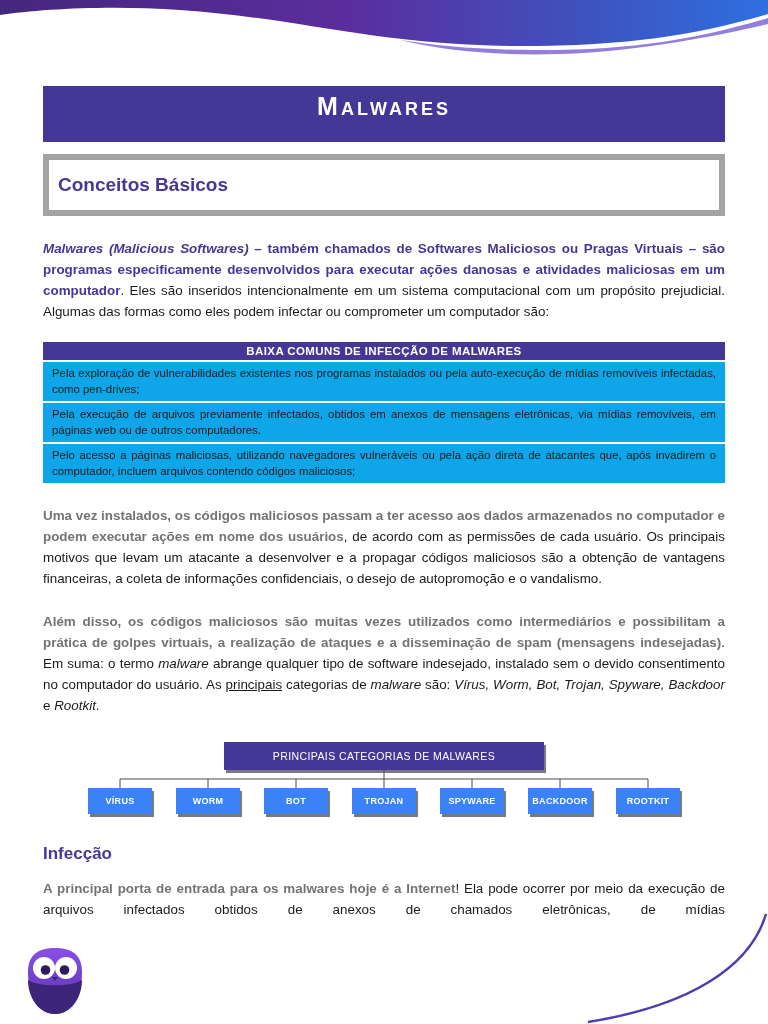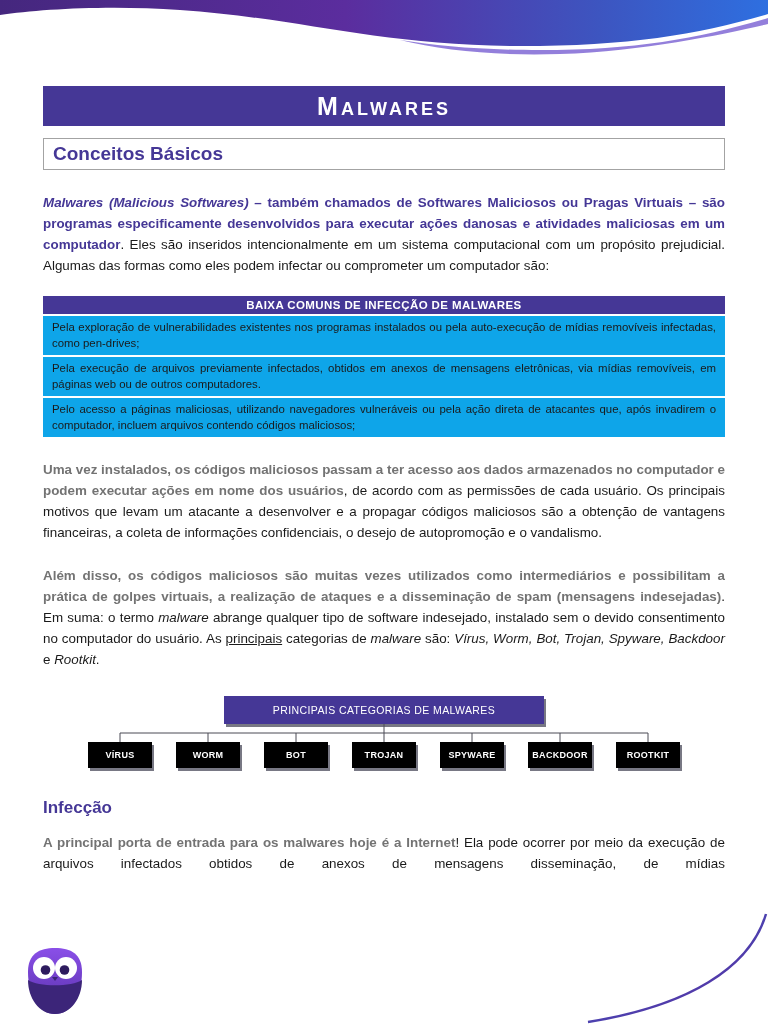--- a/index.html
+++ b/index.html
@@ -6,23 +6,23 @@
   .page{position:relative;width:768px;height:1024px;background:#ffffff;overflow:hidden;
         font-family:"Liberation Sans", sans-serif;color:#1a1a1a;}
   .content{position:absolute;top:86px;left:43px;width:682px;}
 
   
   .top-wave{position:absolute;top:0;left:0;width:768px;height:58px;}
   .owl{position:absolute;left:26px;bottom:8px;}
   .corner-curve{position:absolute;right:0;bottom:0;}
 
   
-  .titlebar{background:#453796;color:#fff;text-align:center;height:40px;line-height:40px;
+  .titlebar{background:#453796;color:#fff;text-align:center;height:56px;line-height:40px;
             font-variant:small-caps;font-weight:800;font-size:25px;letter-spacing:3px;}
-  .subtitle-box{border:1px solid #a3a3a3;margin-top:12px;padding:4px 9px;
+  .subtitle-box{border:6px solid #a3a3a3;margin-top:12px;padding:14px 9px;
                 color:#453796;font-size:19px;font-weight:700;}
   .incidence{background:#3e3e40;color:#fff;margin-top:8px;padding:3px 7px;
              font-size:9.5px;font-weight:700;text-align:right;letter-spacing:0.5px;}
 
   
   .para{font-size:13.4px;line-height:21px;text-align:justify;margin-top:22px;}
   .para-last{text-align-last:justify;}
   .purple-bi{color:#453796;font-weight:700;font-style:italic;}
   .purple-b{color:#453796;font-weight:700;}
   .red-b{color:#737373;font-weight:700;}
@@ -37,21 +37,21 @@
            padding:4px 9px;margin-top:2px;}
 
   
   .diagram{margin-top:26px;}
   .diagram-root{width:320px;margin:0 auto;background:#453796;color:#fff;text-align:center;
                 font-weight:400;font-size:10.5px;letter-spacing:0.4px;padding:8px 0;
                 box-shadow:2px 3px 0 rgba(96,96,110,0.85);}
   .diagram-connectors{height:18px;position:relative;}
   .diagram-connectors svg{position:absolute;left:0;top:0;}
   .diagram-children{display:flex;justify-content:space-between;padding:0 45px;}
-  .diagram-child{width:64px;background:#000000;color:#fff;text-align:center;font-weight:700;
+  .diagram-child{width:64px;background:#3b82f6;color:#fff;text-align:center;font-weight:700;
                  font-size:9px;letter-spacing:0.3px;padding:8px 0;
                  box-shadow:2px 3px 0 rgba(96,96,110,0.85);}
 
   .section-heading{color:#453796;font-size:17px;font-weight:700;margin-top:30px;}
 </style>
 </head>
 <body>
 
 <div class="page">
 
@@ -110,21 +110,21 @@
         <div class="diagram-child">WORM</div>
         <div class="diagram-child">BOT</div>
         <div class="diagram-child">TROJAN</div>
         <div class="diagram-child">SPYWARE</div>
         <div class="diagram-child">BACKDOOR</div>
         <div class="diagram-child">ROOTKIT</div>
       </div>
     </div>
 
     <div class="section-heading">Infecção</div>
-    <p class="para para-last" style="margin-top:14px;"><span class="red-b">A principal porta de entrada para os malwares hoje é a Internet</span><span>! Ela pode ocorrer por meio da execução de arquivos infectados obtidos de anexos de mensagens disseminação, de mídias</span></p>
+    <p class="para para-last" style="margin-top:14px;"><span class="red-b">A principal porta de entrada para os malwares hoje é a Internet</span><span>! Ela pode ocorrer por meio da execução de arquivos infectados obtidos de anexos de chamados eletrônicas, de mídias</span></p>
 
   </div>
 
   <svg class="owl" width="58" height="70" viewBox="0 0 58 70" aria-hidden="true">
     <defs>
       <linearGradient id="gOwl" x1="0" y1="0" x2="0" y2="1">
         <stop offset="0" stop-color="#8a4fe8"></stop>
         <stop offset="1" stop-color="#5630a8"></stop>
       </linearGradient>
     </defs>

